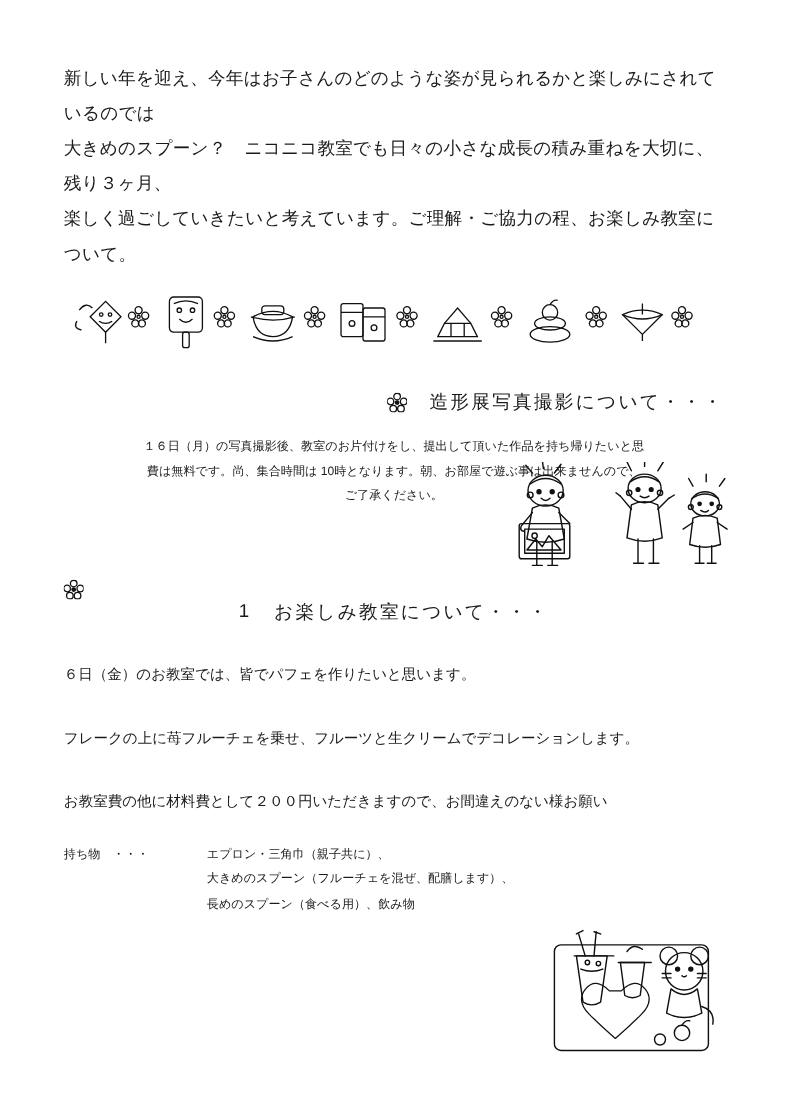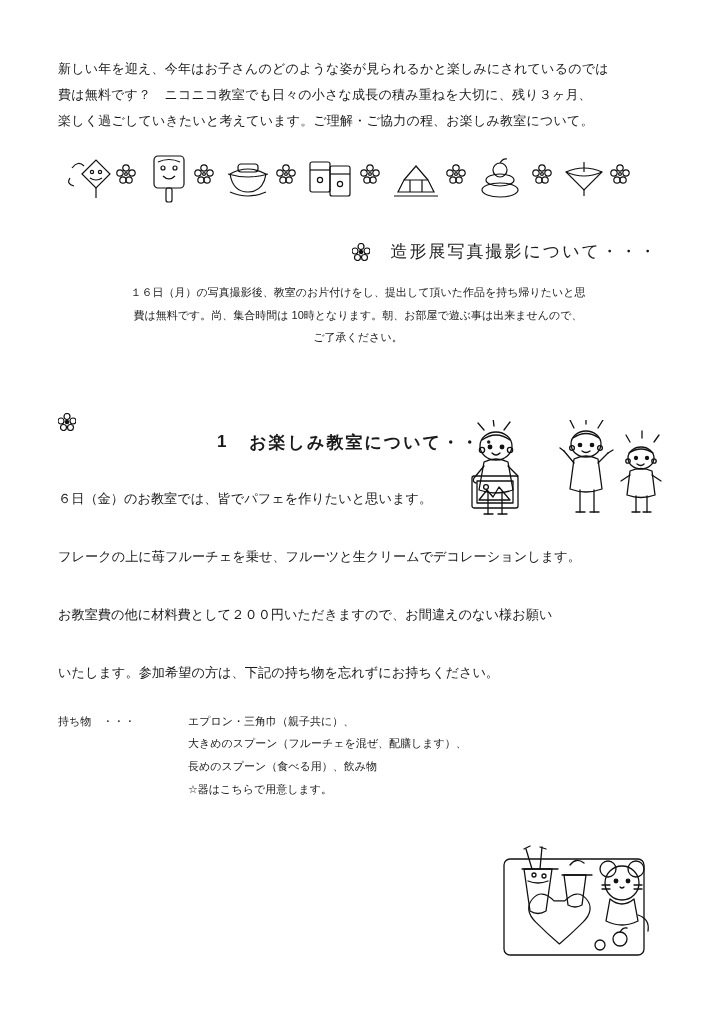--- a/index.html
+++ b/index.html
@@ -22,21 +22,21 @@
     height: 1012px;
     background: #fff;
   }
   .content {
     position: absolute;
     left: 58px;
     top: 56px;
     width: 600px;
   }
   .para {
-    font-size: 13px;
+    font-size: 16px;
     line-height: 2.0;
     letter-spacing: 0.2px;
     margin: 0;
     text-align: left;
   }
   .intro {
     margin-bottom: 0;
   }
   .deco-row {
     margin-top: 14px;
@@ -82,21 +82,21 @@
     height: 145px;
   }
   .section2 {
     margin-top: 64px;
   }
   .section2-heading {
     text-align: center;
     font-size: 17px;
     letter-spacing: 2px;
     margin: 0 0 20px 0;
-    font-weight: bold;
+    font-weight: normal;
   }
   .lines {
     font-size: 13.2px;
     line-height: 2.05;
   }
   .lines div {
     white-space: pre;
     margin-top: 31px;
   }
   .items {
@@ -119,21 +119,21 @@
 </style>
 </head>
 <body>
 
 <div class="page">
 
   <div class="content">
 
     <div class="para intro">
       <div>新しい年を迎え、今年はお子さんのどのような姿が見られるかと楽しみにされているのでは</div>
-      <div>費は無料です？　ニコニコ教室でも日々の小さな成長の積み重ねを大切に、残り３ヶ月、</div>
+      <div>大きめのスプーン？　ニコニコ教室でも日々の小さな成長の積み重ねを大切に、残り３ヶ月、</div>
       <div>楽しく過ごしていきたいと考えています。ご理解・ご協力の程、お楽しみ教室について。</div>
     </div>
 
     <div class="deco-row">
       <svg width="580" height="56" viewBox="0 0 580 56" fill="none" stroke="#111" stroke-width="1.2">
 
         <g>
           <path d="M18 26 l14 -14 14 14 -14 14 z"></path>
           <path d="M32 40 l0 10"></path>
           <path d="M26 30 q6 4 12 0"></path>
@@ -286,31 +286,29 @@
               <circle cx="9" cy="9" r="1.6" fill="#111"></circle>
           </svg>
         </span><span class="heading-text">1</span>
         <span class="heading-text" style="margin-left:14px;">お楽しみ教室について・・・</span>
       </div>
 
       <div class="lines">
         <div>６日（金）のお教室では、皆でパフェを作りたいと思います。</div>
         <div>フレークの上に苺フルーチェを乗せ、フルーツと生クリームでデコレーションします。</div>
         <div>お教室費の他に材料費として２００円いただきますので、お間違えのない様お願い</div>
-        <div>いたします。参加希望の方は、下記の持ち物を忘れずにお持ちください。</div>
       </div>
 
       <div class="items">
         <div class="items-row">
           <div class="items-label">持ち物　・・・</div>
           <div class="items-list">
             <div>エプロン・三角巾（親子共に）、</div>
             <div>大きめのスプーン（フルーチェを混ぜ、配膳します）、</div>
             <div>長めのスプーン（食べる用）、飲み物</div>
-            <div>☆器はこちらで用意します。</div>
           </div>
         </div>
       </div>
     </div>
 
   </div>
 
   <div class="illus-photo">
     <svg width="205" height="120" viewBox="0 0 205 120" fill="none" stroke="#111" stroke-width="1.3" stroke-linecap="round" stroke-linejoin="round">
 

